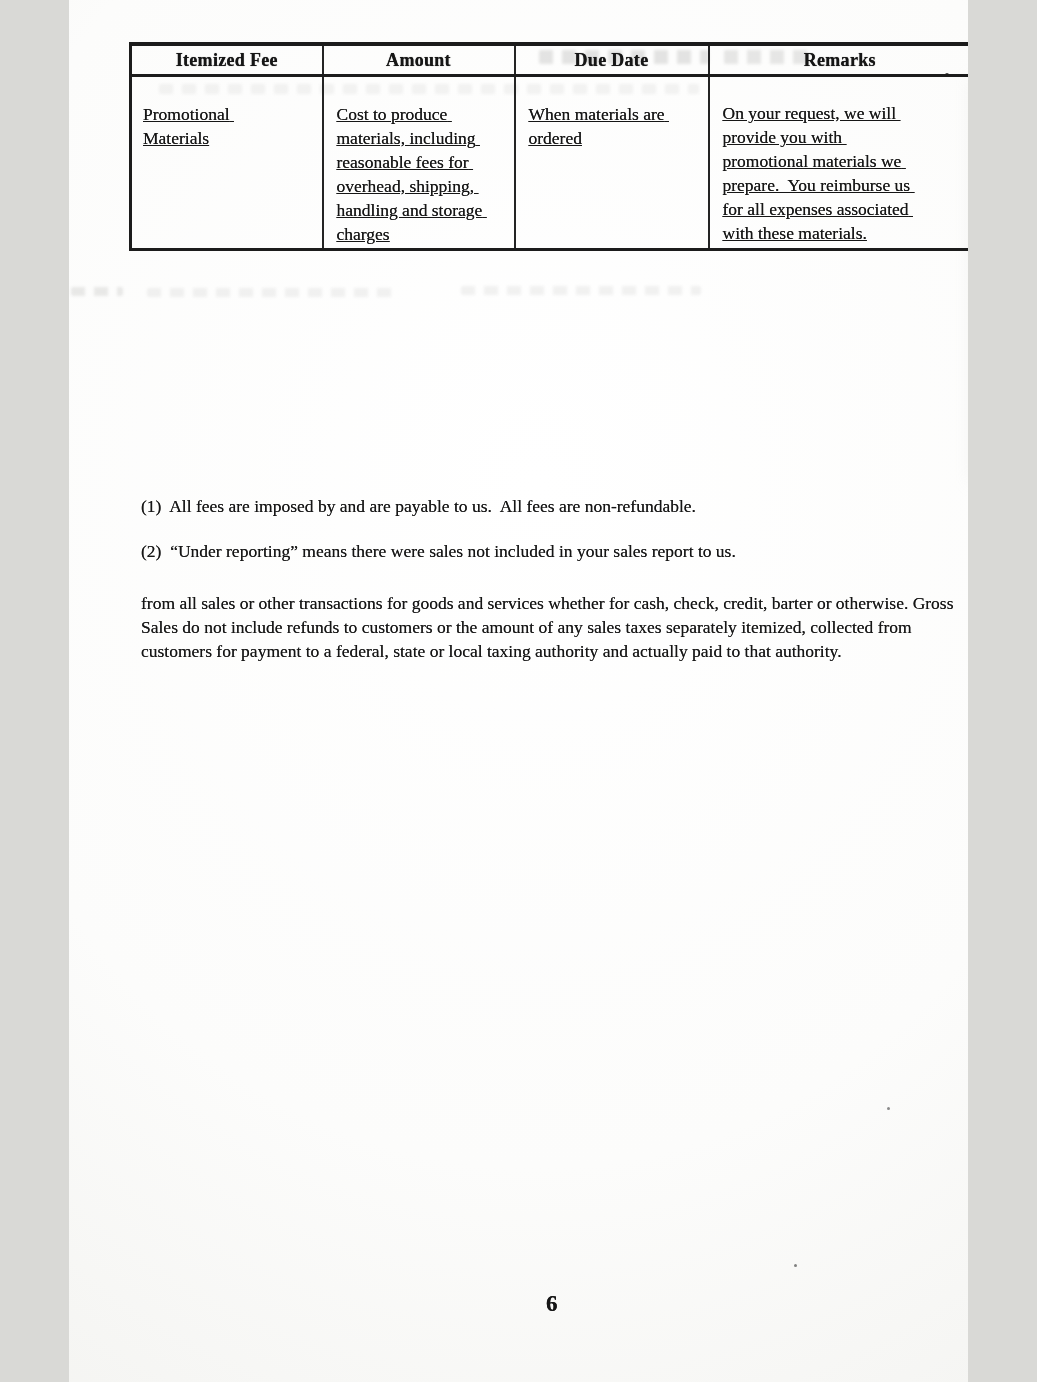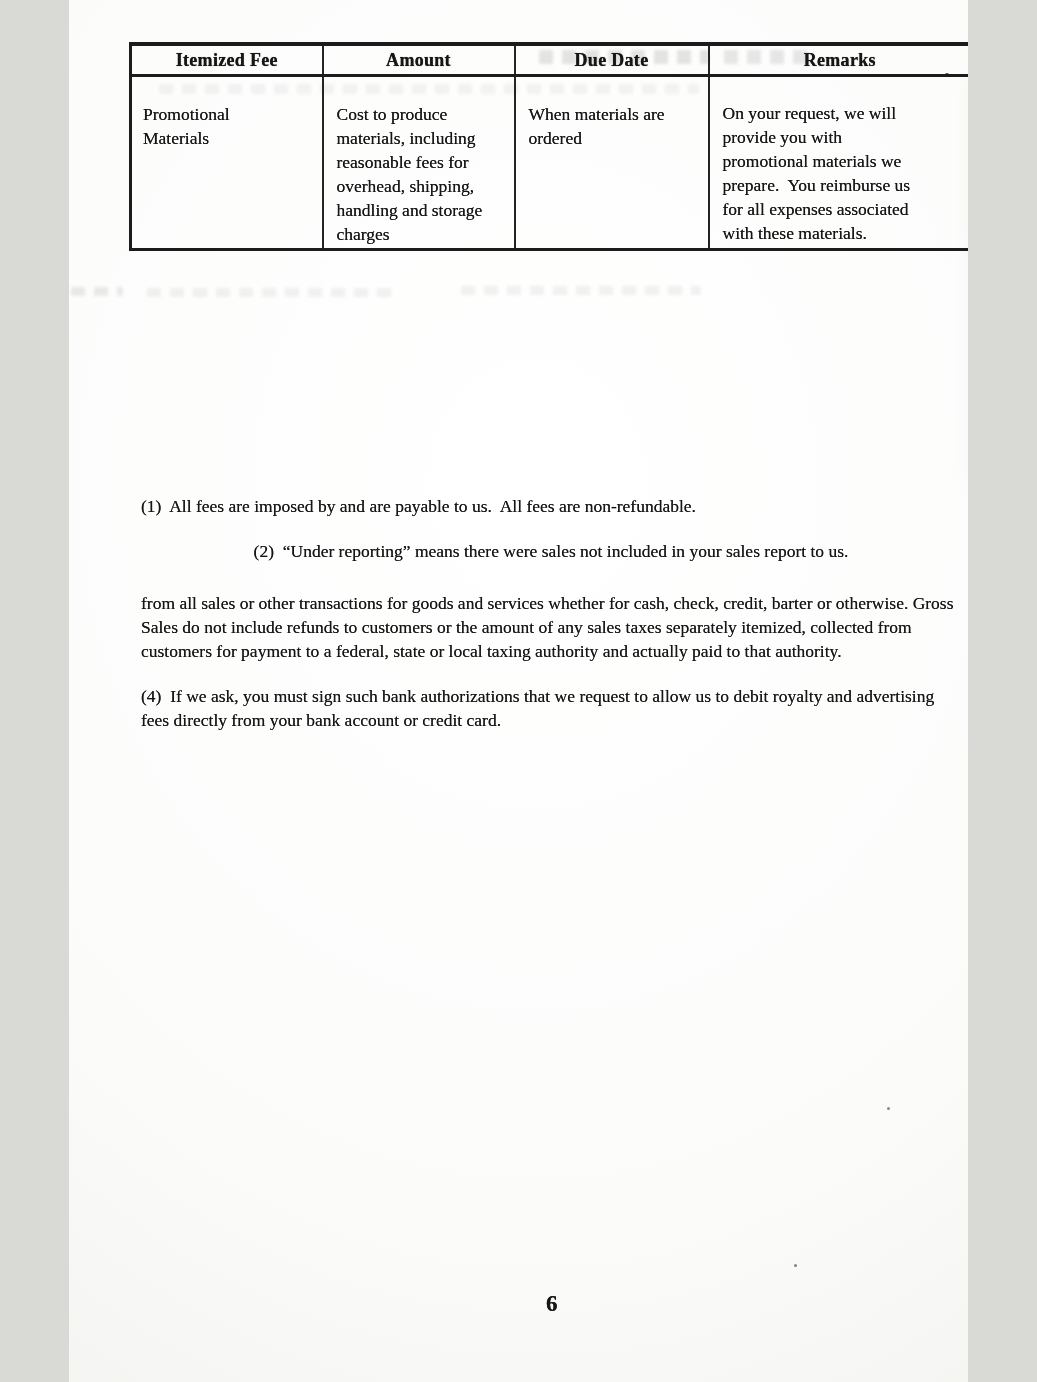--- a/index.html
+++ b/index.html
@@ -28,37 +28,37 @@
     padding:3px 2px; height:22px;
     text-shadow:0 0 .7px rgba(10,10,10,.9);
   }
   .fee-table tbody td {
     border-top:3px solid #202020;
     vertical-align:top;
     font-size:17.5px; line-height:24px;
     white-space:pre-wrap;
     text-shadow:0 0 .6px rgba(20,20,20,.85);
   }
-  .fee-table tr.r1 { height:170px; }
+  .fee-table tr.r1 { height:170px;text-decoration:underline; }
   .fee-table tr.r2 { height:126px; }
   .fee-table tr.r3 { height:92px; }
   td.c-fee     { padding:25px 32px 2px 11px; }
   td.c-amount  { padding:25px 10px 2px 13px; }
   td.c-due     { padding:25px 12px 2px 13px; }
   td.c-remarks { padding:24px 39px 2px 13px;margin-left:10px; }
 
   
   .footnotes {
     position:absolute; left:72px; top:494px; width:820px;
     font-size:17.5px; line-height:24px;
     text-shadow:0 0 .45px rgba(25,25,25,.8);
   }
   .fn-heading { margin:0 0 20px 0; }
   .footnotes p { margin:0 0 21px 0; white-space:pre-wrap; }
-  .footnotes p.fn-2 { margin-bottom:28px;text-align:center; }
+  .footnotes p.fn-2 { margin-bottom:28px; }
   .fn3-line1 { white-space:nowrap; }
   .redaction-gap { display:inline-block; width:148px; }
   .fn3-rest { margin:0 0 23px 0; }
 
   
   .page-number {
     position:absolute; left:477px; top:1291px;
     font-size:23px; font-weight:bold;
     text-shadow:0 0 .5px rgba(20,20,20,.9);
   }
@@ -138,18 +138,17 @@
       </tr>
     </tbody>
   </table>
 
   <div class="footnotes">
     <p class="fn-1">(1)  All fees are imposed by and are payable to us.  All fees are non-refundable.</p>
     <p class="fn-2">(2)  “Under reporting” means there were sales not included in your sales report to us.</p>
     <div class="fn-3">
       <p class="fn3-rest">from all sales or other transactions for goods and services whether for cash, check, credit, barter or otherwise. Gross Sales do not include refunds to customers or the amount of any sales taxes separately itemized, collected from customers for payment to a federal, state or local taxing authority and actually paid to that authority.</p>
     </div>
-    <p class="fn-4">(4)  If we ask, you must sign such bank authorizations that we request to allow us to debit royalty and advertising fees directly from your bank account or credit card.</p>
   </div>
 
   <div class="page-number">6</div>
 
 </div>
 
 </body></html>

